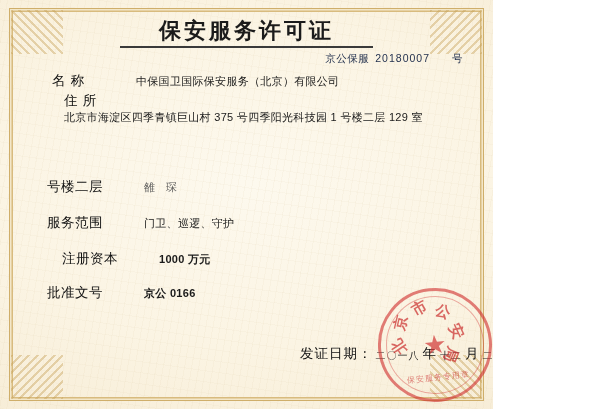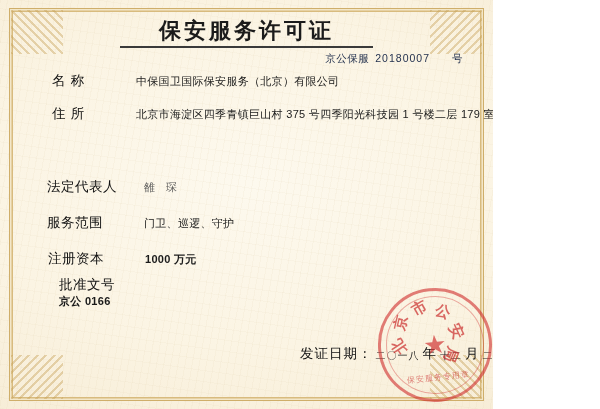--- a/index.html
+++ b/index.html
@@ -107,27 +107,27 @@
     color: #1a1a1a;
     margin-left: 12px;
     letter-spacing: 0.3px;
   }
   .field .val.bold {
     font-weight: bold;
   }
 
   #f-name { left: 52px; top: 72px; justify-content: center; }
   #f-name .lbl { width: 72px; display: inline-flex; justify-content: space-between; }
-  #f-addr { left: 52px; top: 105px; }
+  #f-addr { left: 52px; top: 92px; flex-direction: column; }
   #f-addr .lbl { width: 72px; display: inline-flex; justify-content: space-between; }
 
   #f-legal { left: 47px; top: 178px; }
   #f-scope { left: 47px; top: 214px; }
-  #f-capital { left: 48px; top: 250px; }
-  #f-approval { left: 47px; top: 276px; flex-direction: column; }
+  #f-capital { left: 62px; top: 250px; }
+  #f-approval { left: 47px; top: 284px; }
 
   #f-legal .lbl, #f-scope .lbl, #f-capital .lbl, #f-approval .lbl {
     width: 85px;
     display: inline-flex;
     justify-content: space-between;
   }
   #f-legal .val { letter-spacing: 4px; color: #5a5a5a; }
 
   .issuer {
     position: absolute;
@@ -233,25 +233,25 @@
     <span>京公保服</span><span class="num">20180007</span><span>号</span>
   </div>
 
   <div class="field" id="f-name">
     <span class="lbl spread">名  称</span>
     <span class="val">中保国卫国际保安服务（北京）有限公司</span>
   </div>
 
   <div class="field" id="f-addr">
     <span class="lbl spread">住  所</span>
-    <span class="val">北京市海淀区四季青镇巨山村 375 号四季阳光科技园 1 号楼二层 179 室</span>
+    <span class="val">北京市海淀区四季青镇巨山村 375 号四季阳光科技园 1 号楼二层 129 室</span>
   </div>
 
   <div class="field" id="f-legal">
-    <span class="lbl">法定代表人</span>
+    <span class="lbl">号楼二层</span>
     <span class="val">雒 琛</span>
   </div>
 
   <div class="field" id="f-scope">
     <span class="lbl">服务范围</span>
     <span class="val">门卫、巡逻、守护</span>
   </div>
 
   <div class="field" id="f-capital">
     <span class="lbl">注册资本</span>

